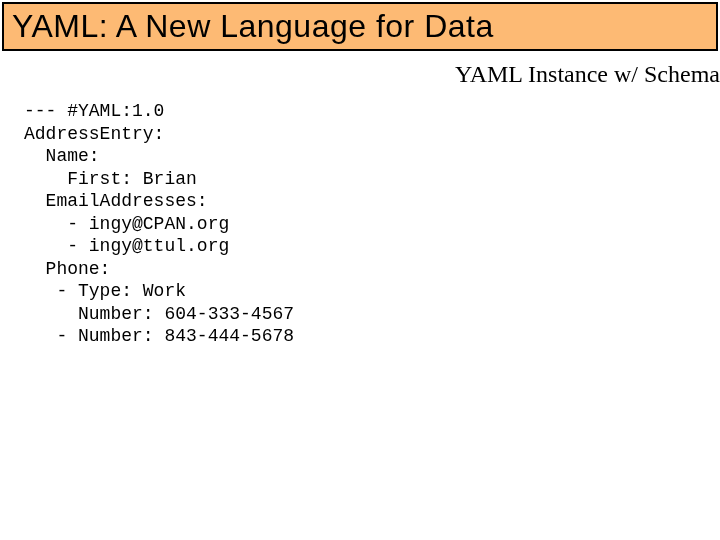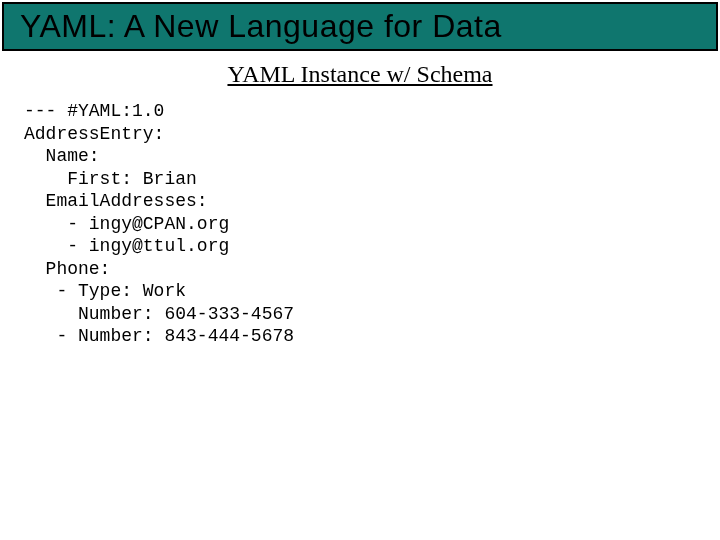--- a/index.html
+++ b/index.html
@@ -3,39 +3,38 @@
   <meta charset="utf-8">
   <style>
     * { margin: 0; padding: 0; box-sizing: border-box; }
     body {
       width: 720px;
       height: 540px;
       background: #ffffff;
       font-family: Georgia, "Times New Roman", serif;
     }
     .header {
-      background: #0f766e;
+      background: #fdba74;
       border: 2px solid #000;
-      padding: 4px 16px;
+      padding: 4px 8px;
       margin: 2px;
     }
     .header-title {
       font-family: "Trebuchet MS", "Lucida Sans", sans-serif;
       font-size: 32px;
       font-weight: normal;
       letter-spacing: 0.5px;
       color: #000;
     }
     .subtitle {
-      text-align: center;
+      text-align: right;
       font-family: Georgia, "Times New Roman", serif;
       font-size: 24px;
       color: #000;
       padding: 8px 0 10px 0;
-      text-decoration: underline;
     }
     .code-block {
       font-family: "Courier New", Courier, monospace;
       font-size: 18px;
       line-height: 1.25;
       white-space: pre;
       padding: 2px 24px;
       color: #000;
     }
   </style>

